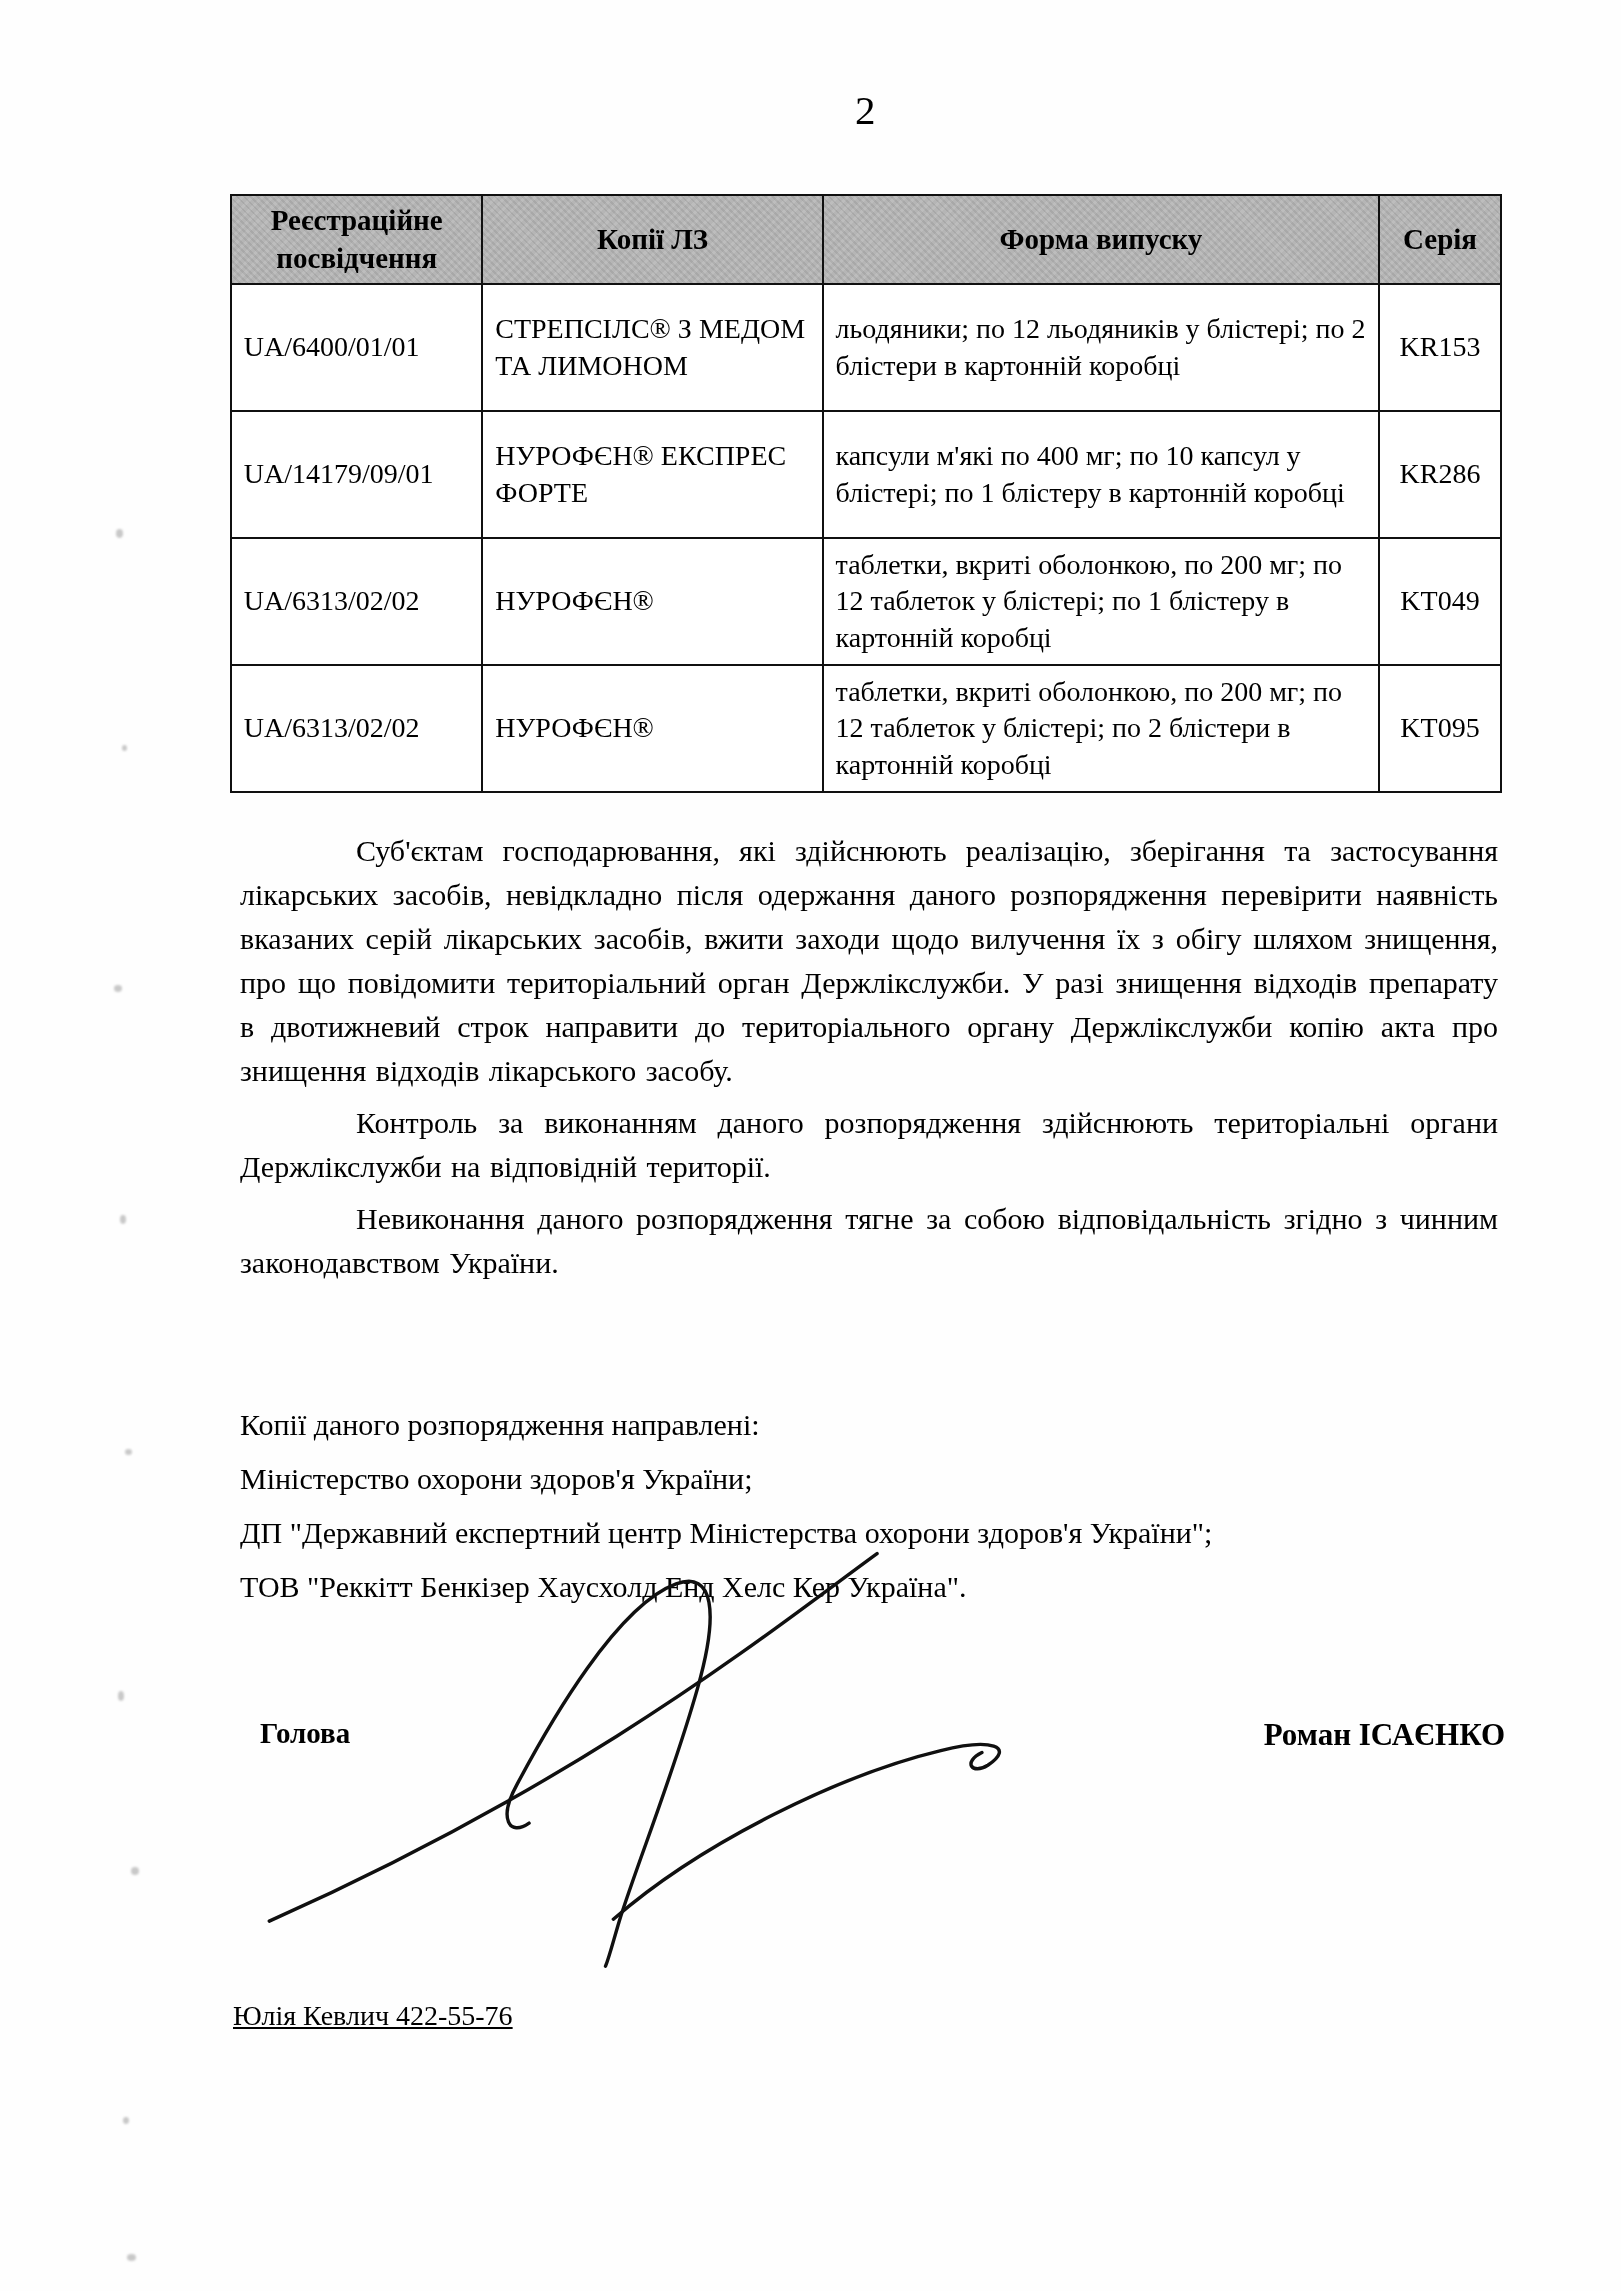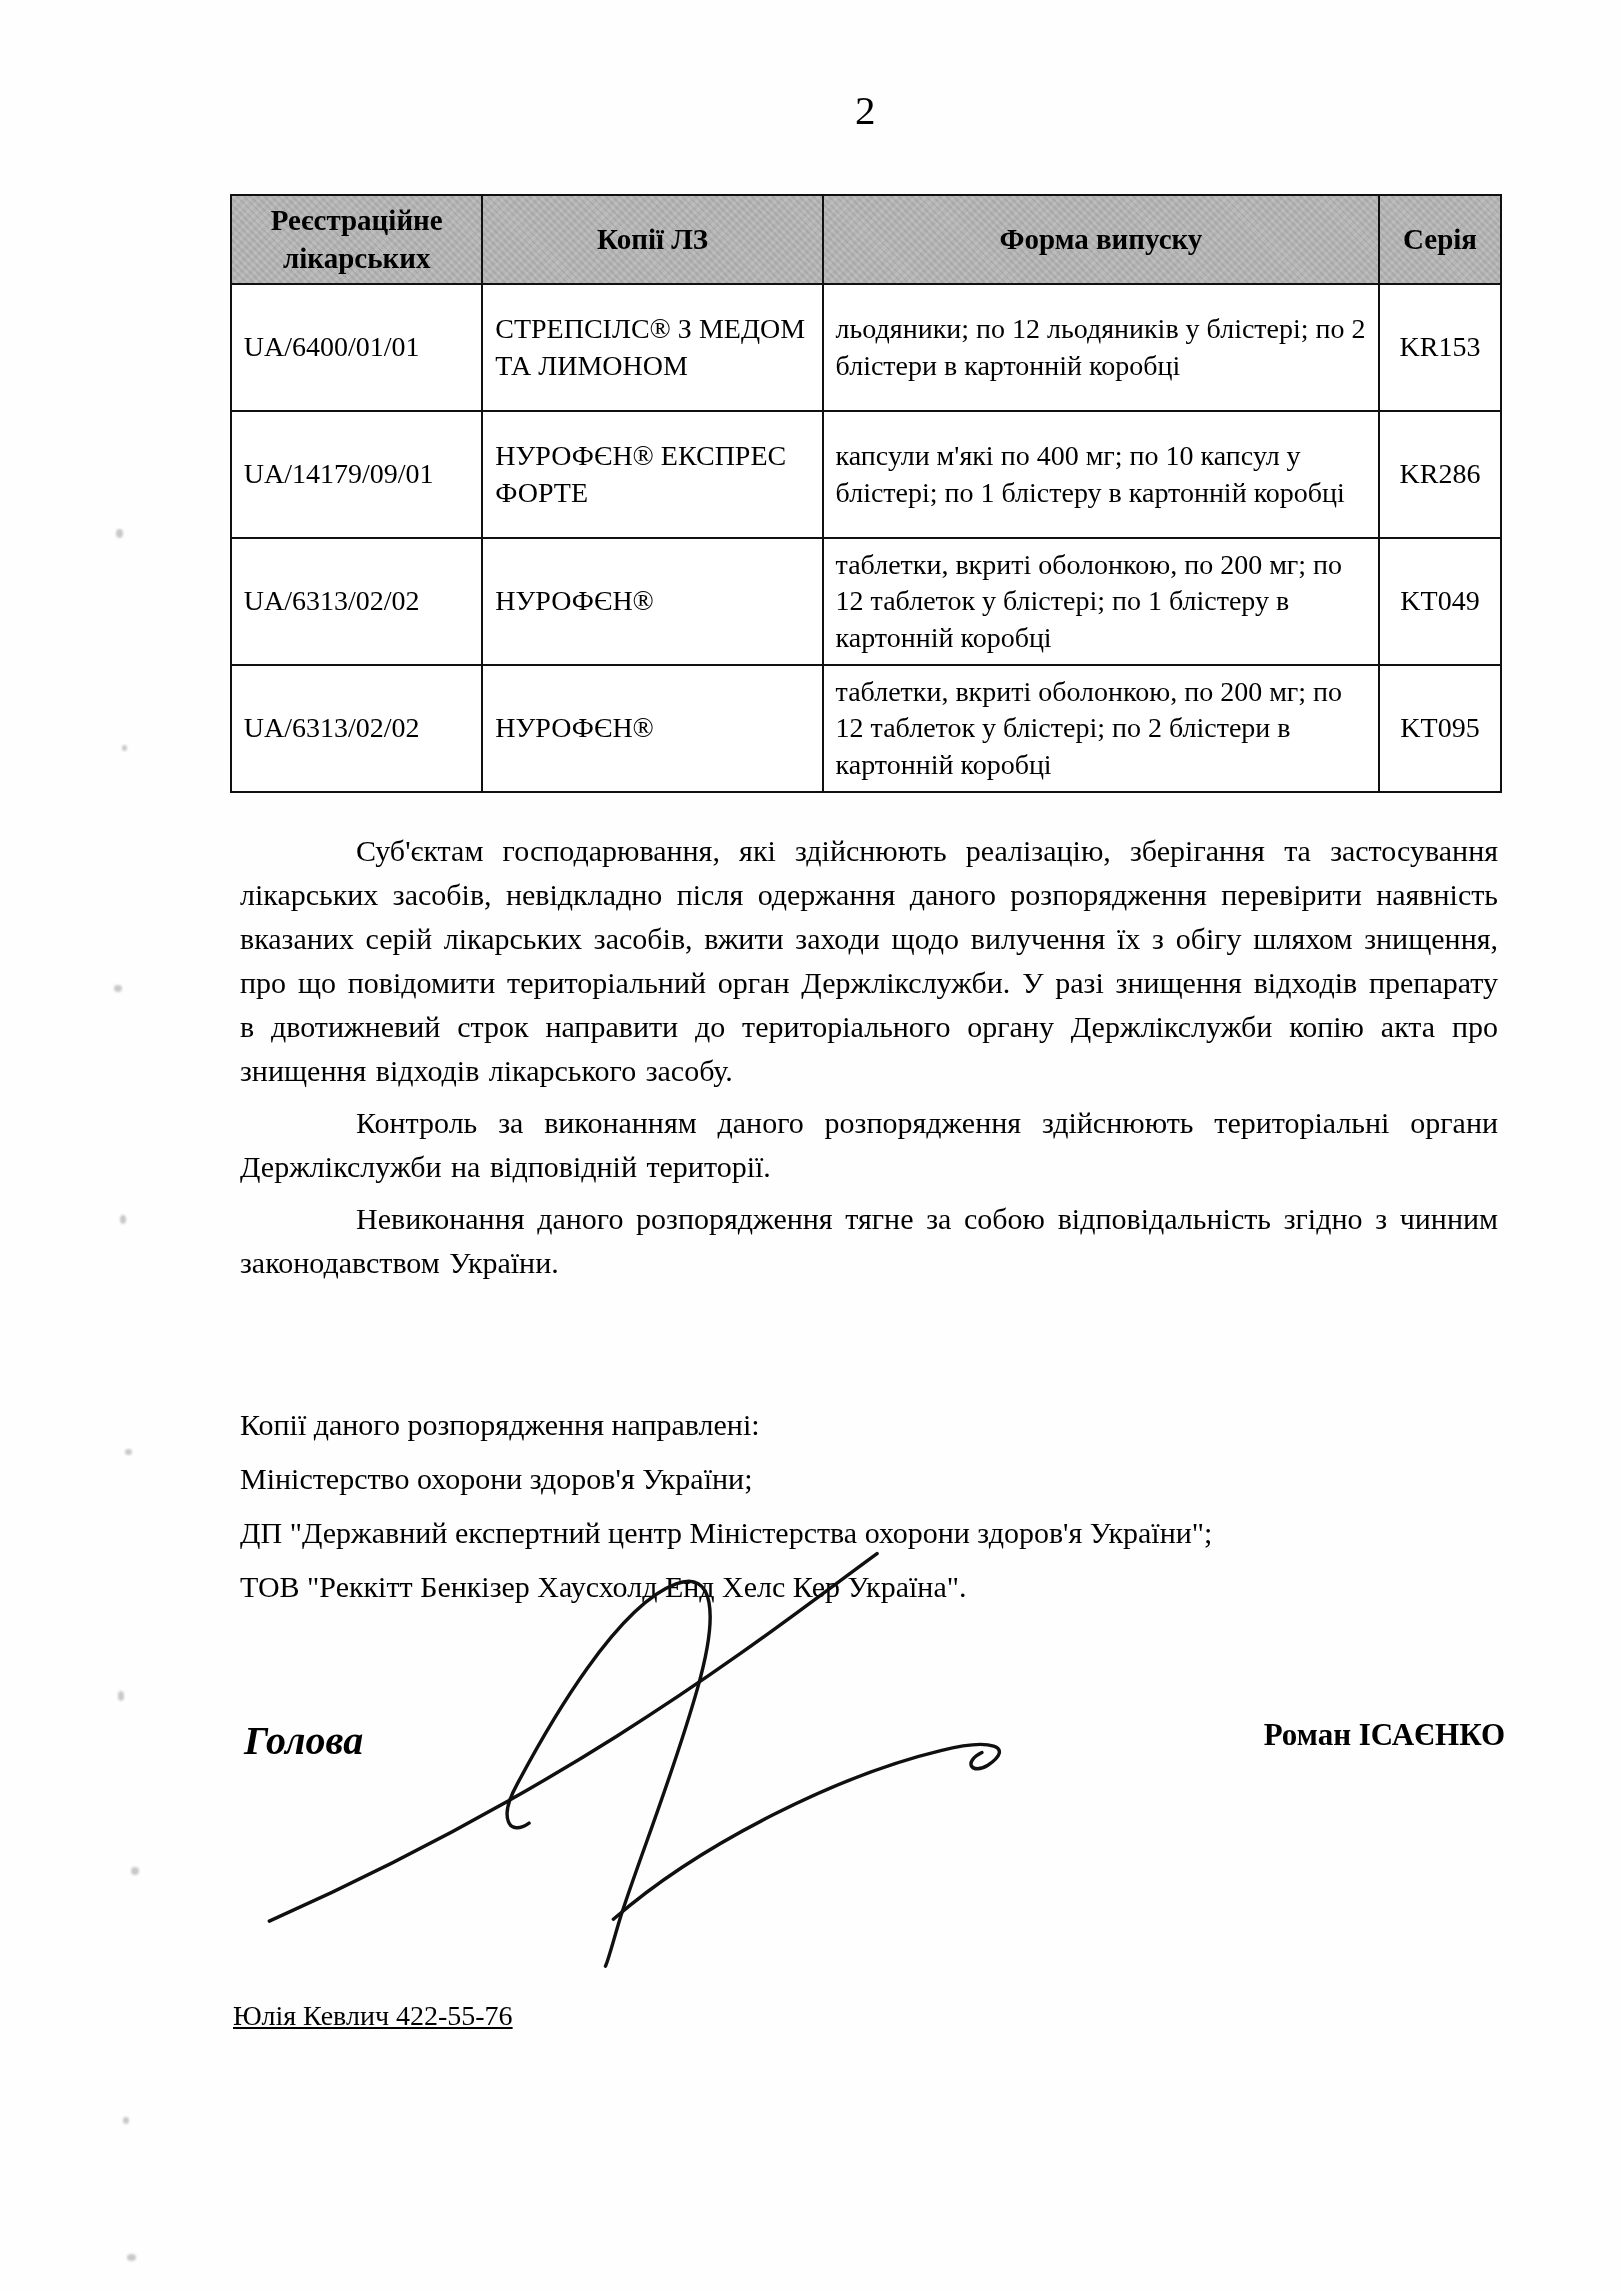--- a/index.html
+++ b/index.html
@@ -49,22 +49,22 @@
   }
   .body-text p{margin:8px;text-indent:116px;word-spacing:2px;}
   
   .copies{
     position:absolute;left:232px;top:1394px;width:1294px;
     font-size:30px;line-height:46px;
   }
   .copies div{margin:8px;}
   
   .signoff-role{
-    position:absolute;left:244px;top:1717px;
-    font-size:40px;font-weight:bold;font-style:italic;
+    position:absolute;left:260px;top:1717px;
+    font-size:29px;font-weight:bold;
   }
   .signoff-name{
     position:absolute;right:116px;top:1717px;
     font-size:31px;font-weight:bold;
   }
   .signature{
     position:absolute;left:235px;top:1529px;width:941px;height:451px;
   }
   .signature path{fill:none;stroke:#101010;stroke-width:3.5;stroke-linecap:round;}
   
@@ -89,21 +89,21 @@
 
   <table class="doc-table">
     <colgroup>
       <col style="width:19.8%">
       <col style="width:26.8%">
       <col style="width:43.8%">
       <col style="width:9.6%">
     </colgroup>
     <thead>
       <tr>
-        <th>Реєстраційне лікарських</th>
+        <th>Реєстраційне посвідчення</th>
         <th>Копії ЛЗ</th>
         <th>Форма випуску</th>
         <th>Серія</th>
       </tr>
     </thead>
     <tbody>
       <tr>
         <td class="col-cert">UA/6400/01/01</td>
         <td>СТРЕПСІЛС® З МЕДОМ ТА ЛИМОНОМ</td>
         <td>льодяники; по 12 льодяників у блістері; по 2 блістери в картонній коробці</td>

